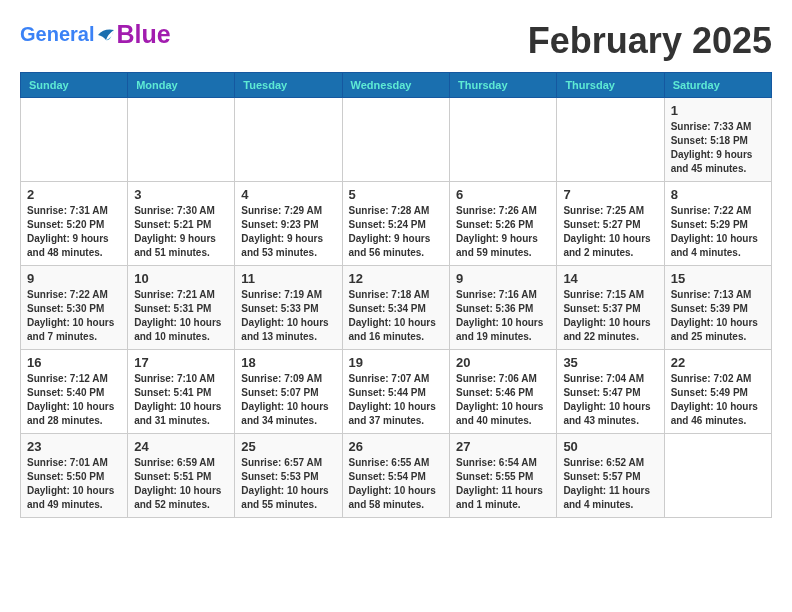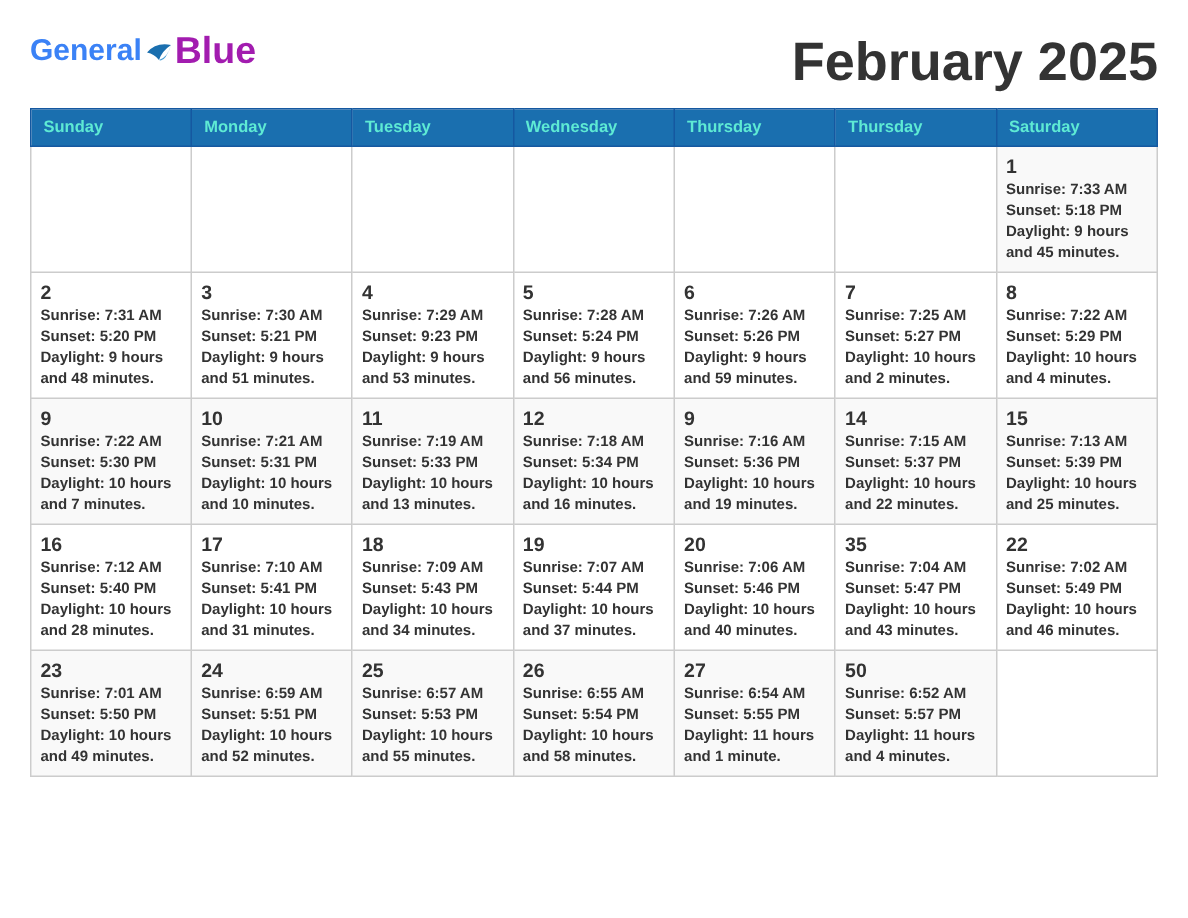--- a/index.html
+++ b/index.html
@@ -243,21 +243,21 @@
         </td>
         <td>
           <span class="day-number">17</span>
           <div class="day-info">Sunrise: 7:10 AM
 Sunset: 5:41 PM
 Daylight: 10 hours and 31 minutes.</div>
         </td>
         <td>
           <span class="day-number">18</span>
           <div class="day-info">Sunrise: 7:09 AM
-Sunset: 5:43 PM
+Sunset: 5:07 PM
 Daylight: 10 hours and 34 minutes.</div>
         </td>
         <td>
           <span class="day-number">19</span>
           <div class="day-info">Sunrise: 7:07 AM
 Sunset: 5:44 PM
 Daylight: 10 hours and 37 minutes.</div>
         </td>
         <td>
           <span class="day-number">20</span>

